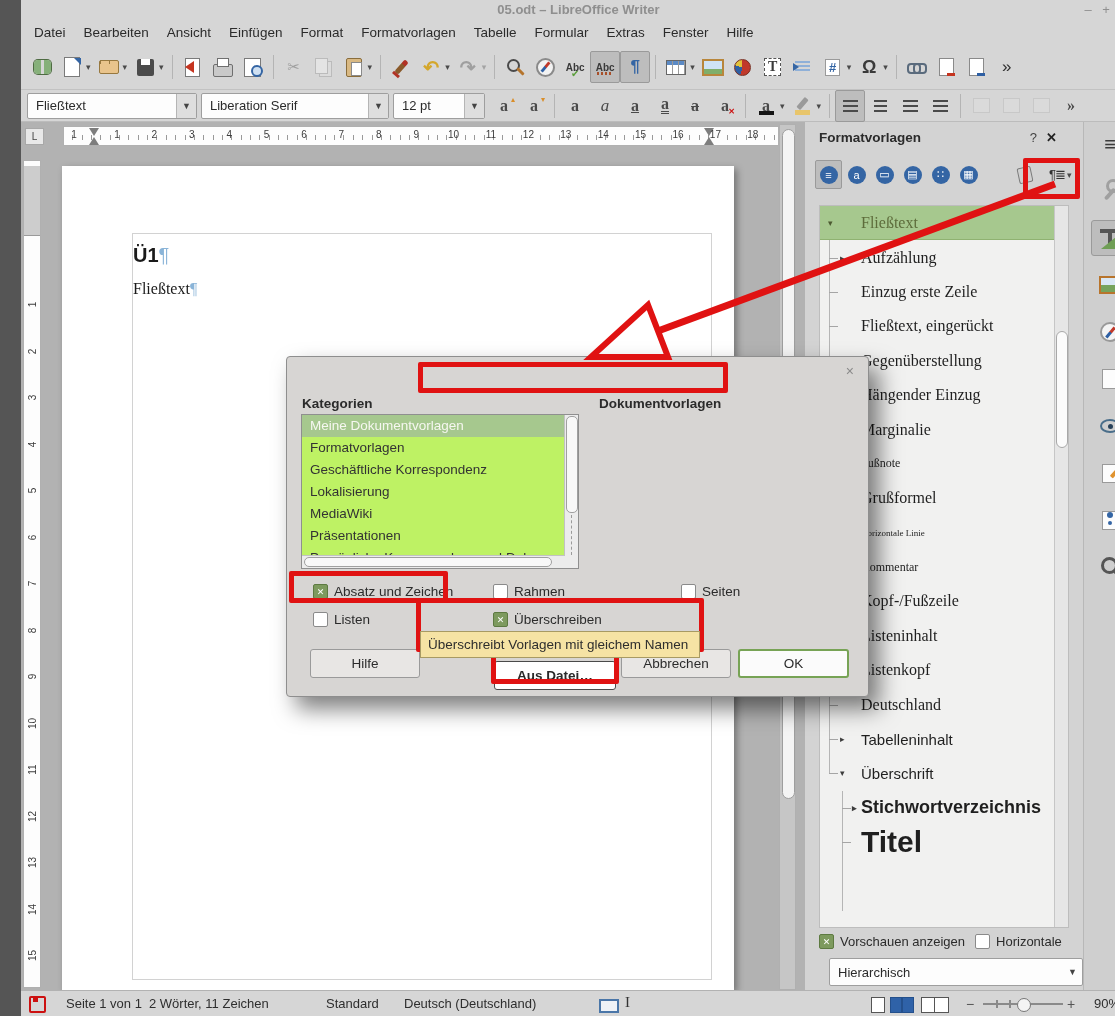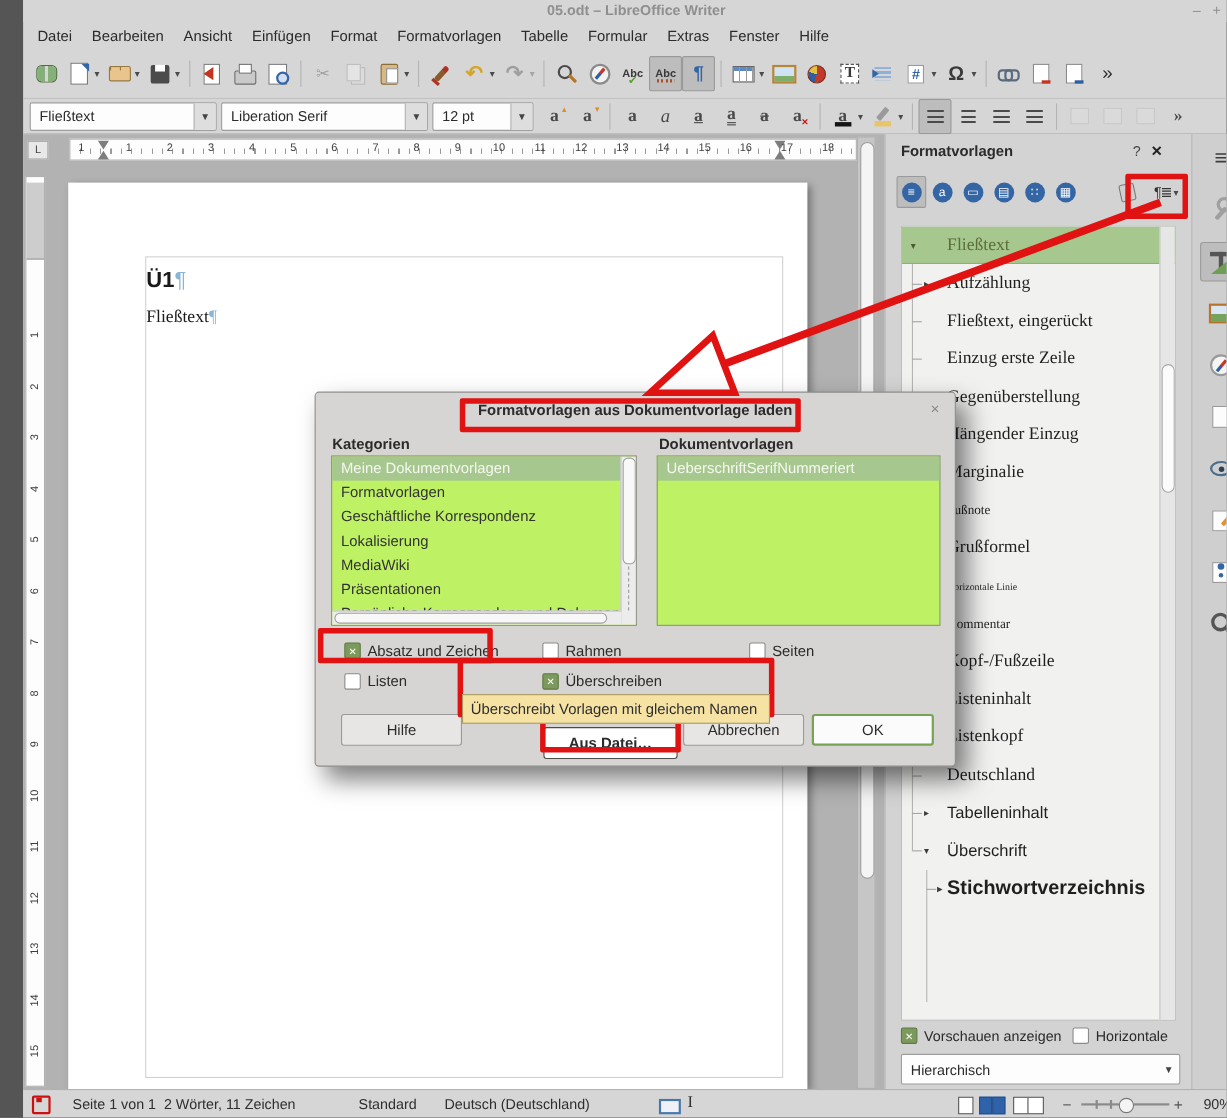--- a/index.html
+++ b/index.html
@@ -138,21 +138,21 @@
   .fs-sans{font-family:"Liberation Sans",sans-serif;font-size:15px;}
   .fs-sans-b{font-family:"Liberation Sans",sans-serif;font-size:18px;font-weight:bold;}
   .fs-sans-lg{font-family:"Liberation Sans",sans-serif;font-size:21px;font-weight:bold;}
   .fs-sans-xl{font-family:"Liberation Sans",sans-serif;font-size:30px;font-weight:bold;}
   .slscroll{position:absolute;right:0;top:0;width:13px;height:100%;background:#e6e6e6;border-left:1px solid #c6c6c6;}
   .slthumb{position:absolute;left:1px;top:125px;width:10px;height:115px;background:#fbfbfb;border:1px solid #a8a8a8;border-radius:6px;}
   .sbfooter{position:absolute;left:14px;top:812px;display:flex;align-items:center;font-size:13px;color:#2b2b2b;}
   .cb{width:13px;height:13px;border:1px solid #8a8a8a;background:#fff;border-radius:2px;display:inline-flex;align-items:center;justify-content:center;margin-right:6px;flex:none;}
   .cb.checked{background:#7d9a5e;border-color:#5d7a41;color:#fff;font-size:9px;}
   .cb.checked::after{content:"✕";}
-  .sbcombo{position:absolute;left:14px;top:836px;width:252px;}
+  .sbcombo{position:absolute;left:24px;top:836px;width:252px;}
   
   .tabstrip{left:1062px;top:122px;width:53px;height:868px;background:#cfcfcf;border-left:1px solid #b8b8b8;box-sizing:border-box;display:flex;flex-direction:column;align-items:center;padding-top:4px;}
   .tsbtn{width:36px;height:34px;display:flex;align-items:center;justify-content:center;margin-bottom:11px;border:1px solid transparent;border-radius:3px;}
   .tsbtn.pressed{background:#bdbdbd;border-color:#9a9a9a;}
   .tsic{width:26px;height:26px;position:relative;display:flex;align-items:center;justify-content:center;}
   .ts-menu .tsic::before{content:"≡";font-size:20px;color:#3c3c3c;font-weight:bold;}
   .ts-wrench .tsic::before{content:"";position:absolute;width:4px;height:14px;background:#a0a0a0;left:11px;top:9px;transform:rotate(42deg);border-radius:2px;}
   .ts-wrench .tsic::after{content:"";position:absolute;width:8px;height:8px;border:3px solid #a0a0a0;border-radius:50%;top:1px;right:3px;}
   .ts-props .tsic{background:linear-gradient(#555,#555) no-repeat 11px 4px/4px 17px;}
   .ts-props .tsic::before{content:"";position:absolute;left:3px;top:4px;width:20px;height:4px;background:#555;}
@@ -644,24 +644,24 @@
       <span>
         
       <div class="srow fs-serif selected lv0">
             <span class="tw">▾</span>
             <span>Fließtext</span>
           </div><div class="srow fs-serif lv1">
             <span class="tw">▸</span>
             <span>Aufzählung</span>
           </div><div class="srow fs-serif lv1">
             <span class="tw"></span>
+            <span>Einzug erste Zeile</span>
+          </div><div class="srow fs-serif lv1">
+            <span class="tw"></span>
             <span>Fließtext, eingerückt</span>
-          </div><div class="srow fs-serif lv1">
-            <span class="tw"></span>
-            <span>Einzug erste Zeile</span>
           </div><div class="srow fs-serif lv1">
             <span class="tw"></span>
             <span>Gegenüberstellung</span>
           </div><div class="srow fs-serif lv1">
             <span class="tw"></span>
             <span>Hängender Einzug</span>
           </div><div class="srow fs-serif lv1">
             <span class="tw"></span>
             <span>Marginalie</span>
           </div><div class="srow fs-serif-sm lv1">
@@ -690,20 +690,23 @@
             <span>Deutschland</span>
           </div><div class="srow fs-sans lv1">
             <span class="tw">▸</span>
             <span>Tabelleninhalt</span>
           </div><div class="srow fs-sans lv1">
             <span class="tw">▾</span>
             <span>Überschrift</span>
           </div><div class="srow fs-sans-b lv2">
             <span class="tw">▸</span>
             <span>Stichwortverzeichnis</span>
+          </div><div class="srow fs-sans-xl lv2">
+            <span class="tw"></span>
+            <span>Titel</span>
           </div></span>
       <div class="slscroll">
           <div class="slthumb"></div>
         </div>
     </div>
     <div class="sbfooter">
       <span class="cb checked"></span>
       <span style="margin-right:10px;">Vorschauen anzeigen</span>
       <span class="cb"></span>
       <span>Horizontale</span>
@@ -763,43 +766,37 @@
     <span class="zminus" style="left:945px;">−</span>
     <span class="ztrack"></span>
     <span class="ztick" style="left:975px;"></span>
     <span class="ztick" style="left:988px;"></span>
     <span class="zhandle"></span>
     <span class="zplus" style="left:1046px;">+</span>
     <span class="sbitem" style="left:1073px;">90%</span>
   </div>
 
   <div class="abs dialog">
-    <div class="dlgtitle">Formatvorlagen aus Dokumentvorlage laden</div>
     <div class="dlgclose">×</div>
     <div class="dlglabel" style="left:15px;">Kategorien</div>
     <div class="dlglabel" style="left:312px;">Dokumentvorlagen</div>
 
     <div class="listbox" style="left:14px;width:278px;height:155px;">
       <span>
         
       <div class="lrow selected"><span>Meine Dokumentvorlagen</span></div><div class="lrow"><span>Formatvorlagen</span></div><div class="lrow"><span>Geschäftliche Korrespondenz</span></div><div class="lrow"><span>Lokalisierung</span></div><div class="lrow"><span>MediaWiki</span></div><div class="lrow"><span>Präsentationen</span></div><div class="lrow"><span>Persönliche Korrespondenz und Dokumente</span></div></span>
       <div class="dvscroll">
           <div class="dvthumb"></div>
           <div class="dvdash"></div>
         </div>
       <div class="dhscroll">
           <div class="dhthumb"></div>
         </div>
     </div>
 
-    <div class="listbox" style="left:310px;width:258px;height:155px;">
-      <span>
-        
-      <div class="lrow selected"><span>UeberschriftSerifNummeriert</span></div></span>
-    </div>
 
     <div class="dcbrow" style="left:26px;top:227px;">
         <span class="cb checked"></span>
         <span>Absatz und Zeichen</span>
       </div>
     <div class="dcbrow" style="left:206px;top:227px;">
         <span class="cb"></span>
         <span>Rahmen</span>
       </div>
     <div class="dcbrow" style="left:394px;top:227px;">

